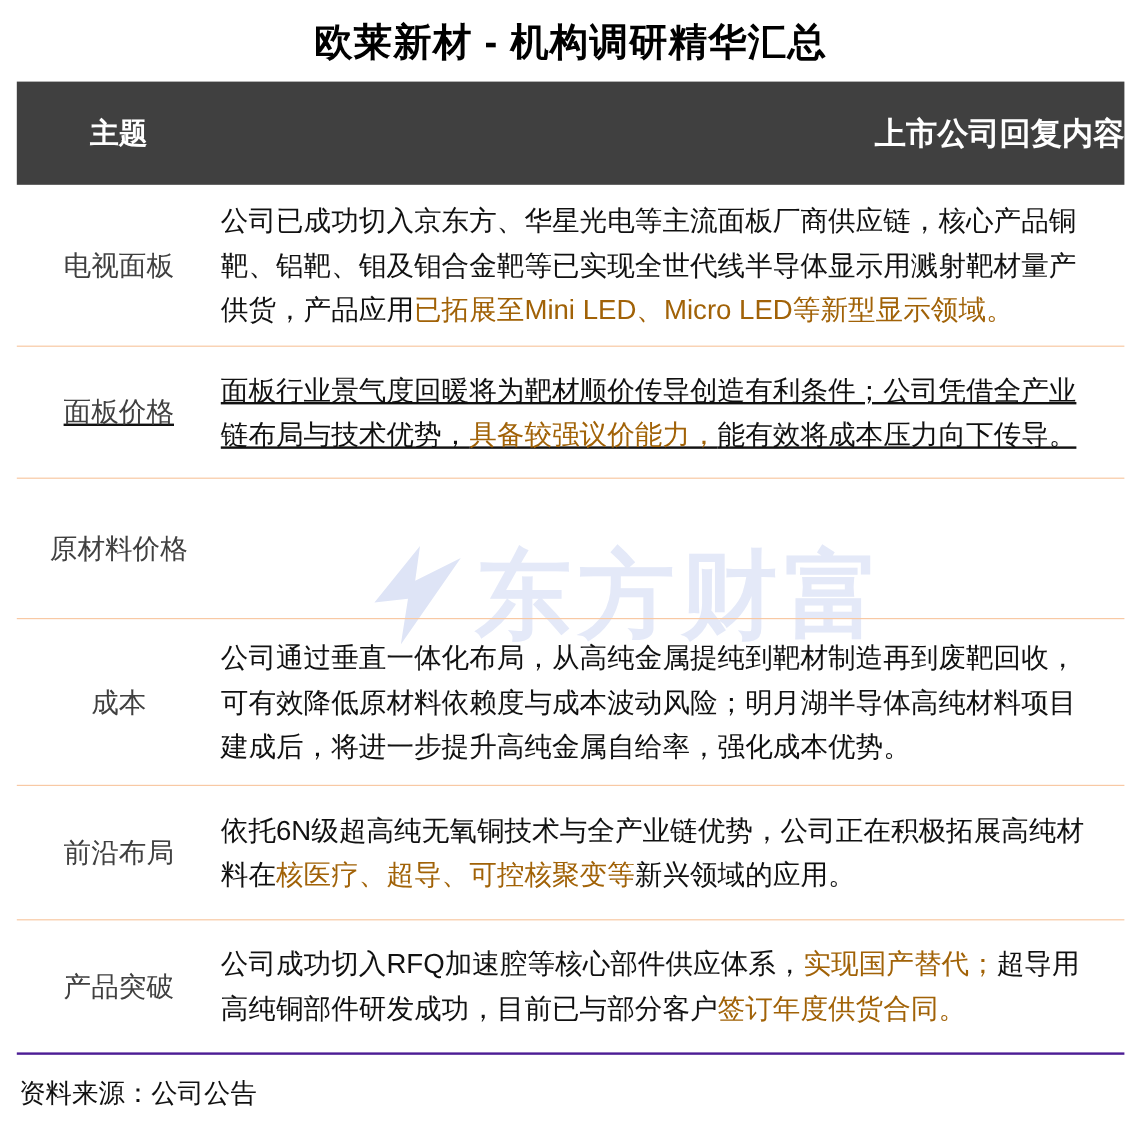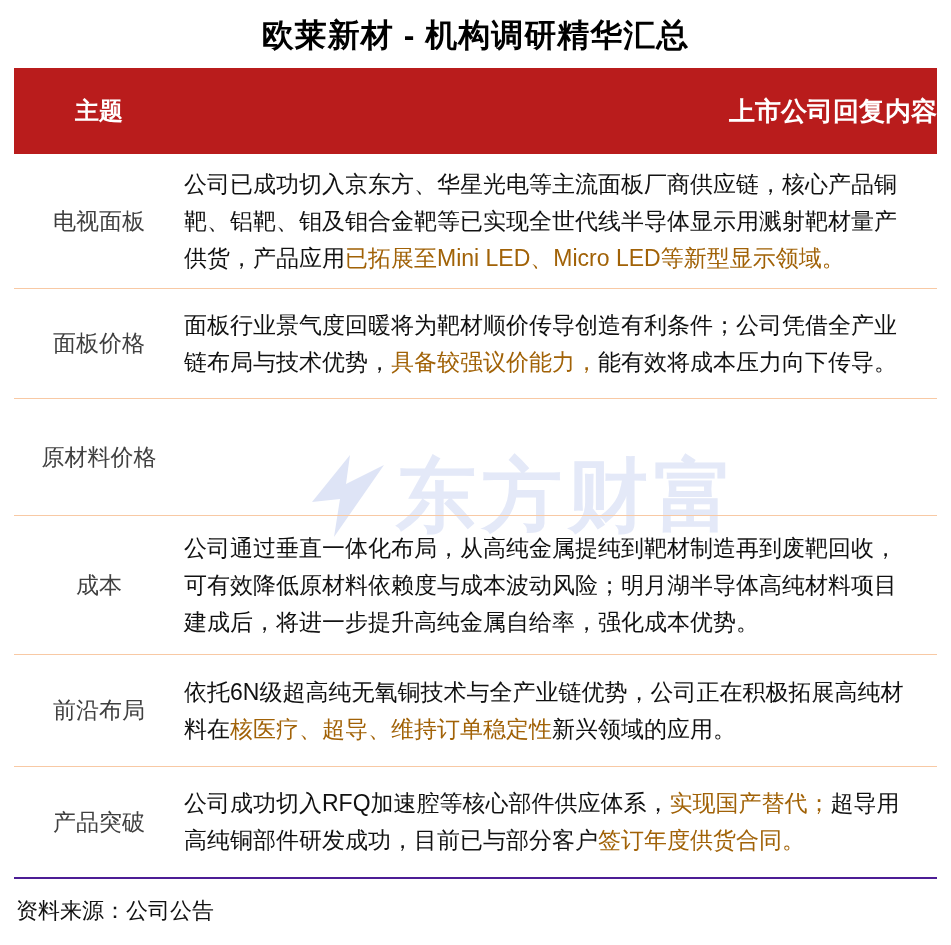--- a/index.html
+++ b/index.html
@@ -28,41 +28,41 @@
   .watermark .wm-text {
     font-size:80px; font-weight:bold; color:#E4E9F8; letter-spacing:6px;
     line-height:1;
   }
 
   .table {
     position:absolute; top:68px; left:14px; width:923px;
     z-index:1;
   }
   .thead {
-    background:#b91c1c;
+    background:#404040;
     height:86px;
     display:flex; align-items:center;
     color:#ffffff; font-weight:bold;
   }
   .th-topic {
     width:170px; flex-shrink:0; text-align:center;
     font-size:24px;
   }
   .th-reply {
     flex:1; text-align:right;
     font-size:26px;
   }
 
   .row {
     display:flex; align-items:center;
     border-bottom:1px solid #F8C9A4;
     background:transparent;
   }
   .row:nth-child(1) { min-height:134px; }
-  .row:nth-child(2) { min-height:109px; }
+  .row:nth-child(2) { min-height:109px;text-decoration:underline; }
   .row:nth-child(3) { min-height:116px; }
   .row:nth-child(4) { min-height:138px; }
   .row:nth-child(5) { min-height:111px; }
   .row:nth-child(6) { min-height:110px; border-bottom:2px solid #4c1d95; }
 
   .cell-topic {
     width:170px; flex-shrink:0; text-align:center;
     font-size:23px; color:#404040;
   }
   .cell-reply {
@@ -108,21 +108,21 @@
         </div>
         <div class="row">
           <div class="cell-topic">原材料价格</div>
         </div>
         <div class="row">
           <div class="cell-topic">成本</div>
           <div class="cell-reply"><span>公司通过垂直一体化布局，从高纯金属提纯到靶材制造再到废靶回收，可有效降低原材料依赖度与成本波动风险；明月湖半导体高纯材料项目建成后，将进一步提升高纯金属自给率，强化成本优势。</span></div>
         </div>
         <div class="row">
           <div class="cell-topic">前沿布局</div>
-          <div class="cell-reply"><span>依托6N级超高纯无氧铜技术与全产业链优势，公司正在积极拓展高纯材料在</span><span class="red">核医疗、超导、维持订单稳定性</span><span>新兴领域的应用。</span></div>
+          <div class="cell-reply"><span>依托6N级超高纯无氧铜技术与全产业链优势，公司正在积极拓展高纯材料在</span><span class="red">核医疗、超导、可控核聚变等</span><span>新兴领域的应用。</span></div>
         </div>
         <div class="row">
           <div class="cell-topic">产品突破</div>
           <div class="cell-reply"><span>公司成功切入RFQ加速腔等核心部件供应体系，</span><span class="red">实现国产替代；</span><span>超导用高纯铜部件研发成功，目前已与部分客户</span><span class="red">签订年度供货合同。</span></div>
         </div>
       </div>
   </div>
 
   <div class="source-note">资料来源：公司公告</div>
 

